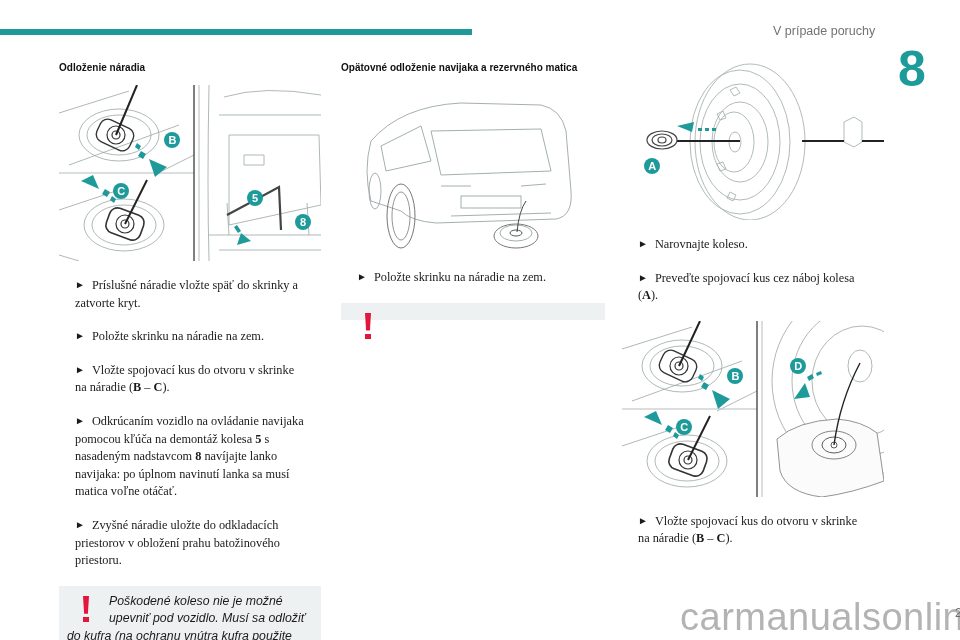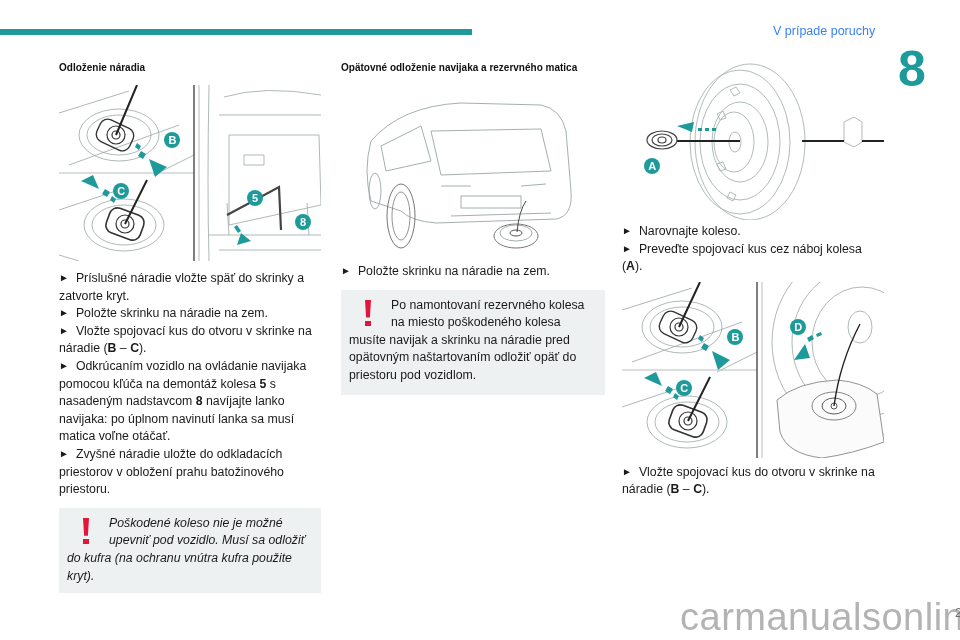--- a/index.html
+++ b/index.html
@@ -1,34 +1,34 @@
 <!DOCTYPE html>
 <html><head>
 <meta charset="utf-8">
 <style>
   * { box-sizing: border-box; margin: 0; padding: 0; }
   html, body { width: 960px; height: 640px; background: #ffffff; overflow: hidden; }
   body { position: relative; font-family: "Liberation Sans", sans-serif; color: #1a1a1a; }
 
   .top-bar { position: absolute; left: 0; top: 29px; width: 472px; height: 6px; background: #1e9a9b; }
-  .chapter-title { position: absolute; left: 773px; top: 24px; font-size: 12.5px; color: #3b82f6; }
+  .chapter-title { position: absolute; left: 773px; top: 24px; font-size: 12.5px; color: #737373; }
   .chapter-num { position: absolute; left: 898px; top: 44px; font-size: 50px; font-weight: bold; color: #1e9a9b; line-height: 1; letter-spacing: -1px; }
 
   .col { position: absolute; top: 58px; }
   .col1 { left: 59px; width: 262px; }
   .col2 { left: 341px; width: 264px; }
   .col3 { left: 622px; width: 262px; }
 
   h2 { font-size: 10px; font-weight: bold; line-height: 19px; color: #111; }
 
   .illus { position: relative; }
   .illus svg { display: block; }
 
   .steps { font-size: 12.3px; line-height: 17.6px; color: #1a1a1a; }
-  .steps p { margin: 0; }
+  .steps p { margin: 16px; font-family: Liberation Serif, serif; }
   .arrow { display: inline-block; font-size: 10px; margin-right: 7px; transform: translateY(-1px); }
   b { font-weight: bold; }
 
   .warning { background: #eef1f2; padding: 7px 8px 8px 8px; font-size: 12.3px; line-height: 17.6px; position: relative; }
   .warn-icon { float: left; width: 22px; height: 34px; margin-right: 8px; margin-left: 12px; position: relative; }
   .warn-icon .bar { position: absolute; left: 4px; top: 3px; width: 6px; height: 18px; background: #e2163a; clip-path: polygon(0 0,100% 0,82% 100%,18% 100%); }
   .warn-icon .dot { position: absolute; left: 4px; top: 24px; width: 6px; height: 5px; background: #e2163a; }
 
   .badge-t { font-family: "Liberation Sans", sans-serif; font-weight: bold; font-size: 11px; fill: #fff; }
 
@@ -136,21 +136,20 @@
     </svg>
   </div>
   <div class="steps" style="margin-top:10px;">
     <p><span class="arrow">►</span><span>Položte skrinku na náradie na zem.</span></p>
   </div>
   <div class="warning" style="margin-top:9px; padding-bottom:10px;">
     <span class="warn-icon">
         <span class="bar"></span>
         <span class="dot"></span>
       </span>
-    <span>Po namontovaní rezervného kolesa na miesto poškodeného kolesa musíte navijak a skrinku na náradie pred opätovným naštartovaním odložiť opäť do priestoru pod vozidlom.</span>
   </div>
 </div>
 
 <div class="col col3">
   <div class="illus" style="margin-top:-8px;">
     <svg width="262" height="170" viewBox="0 0 262 170">
       <g fill="none" stroke="#a8b2b2" stroke-width="0.9">
         <ellipse cx="128" cy="92" rx="55" ry="78"></ellipse>
         <ellipse cx="118" cy="92" rx="50" ry="72"></ellipse>
         <ellipse cx="118" cy="92" rx="40" ry="58"></ellipse>

